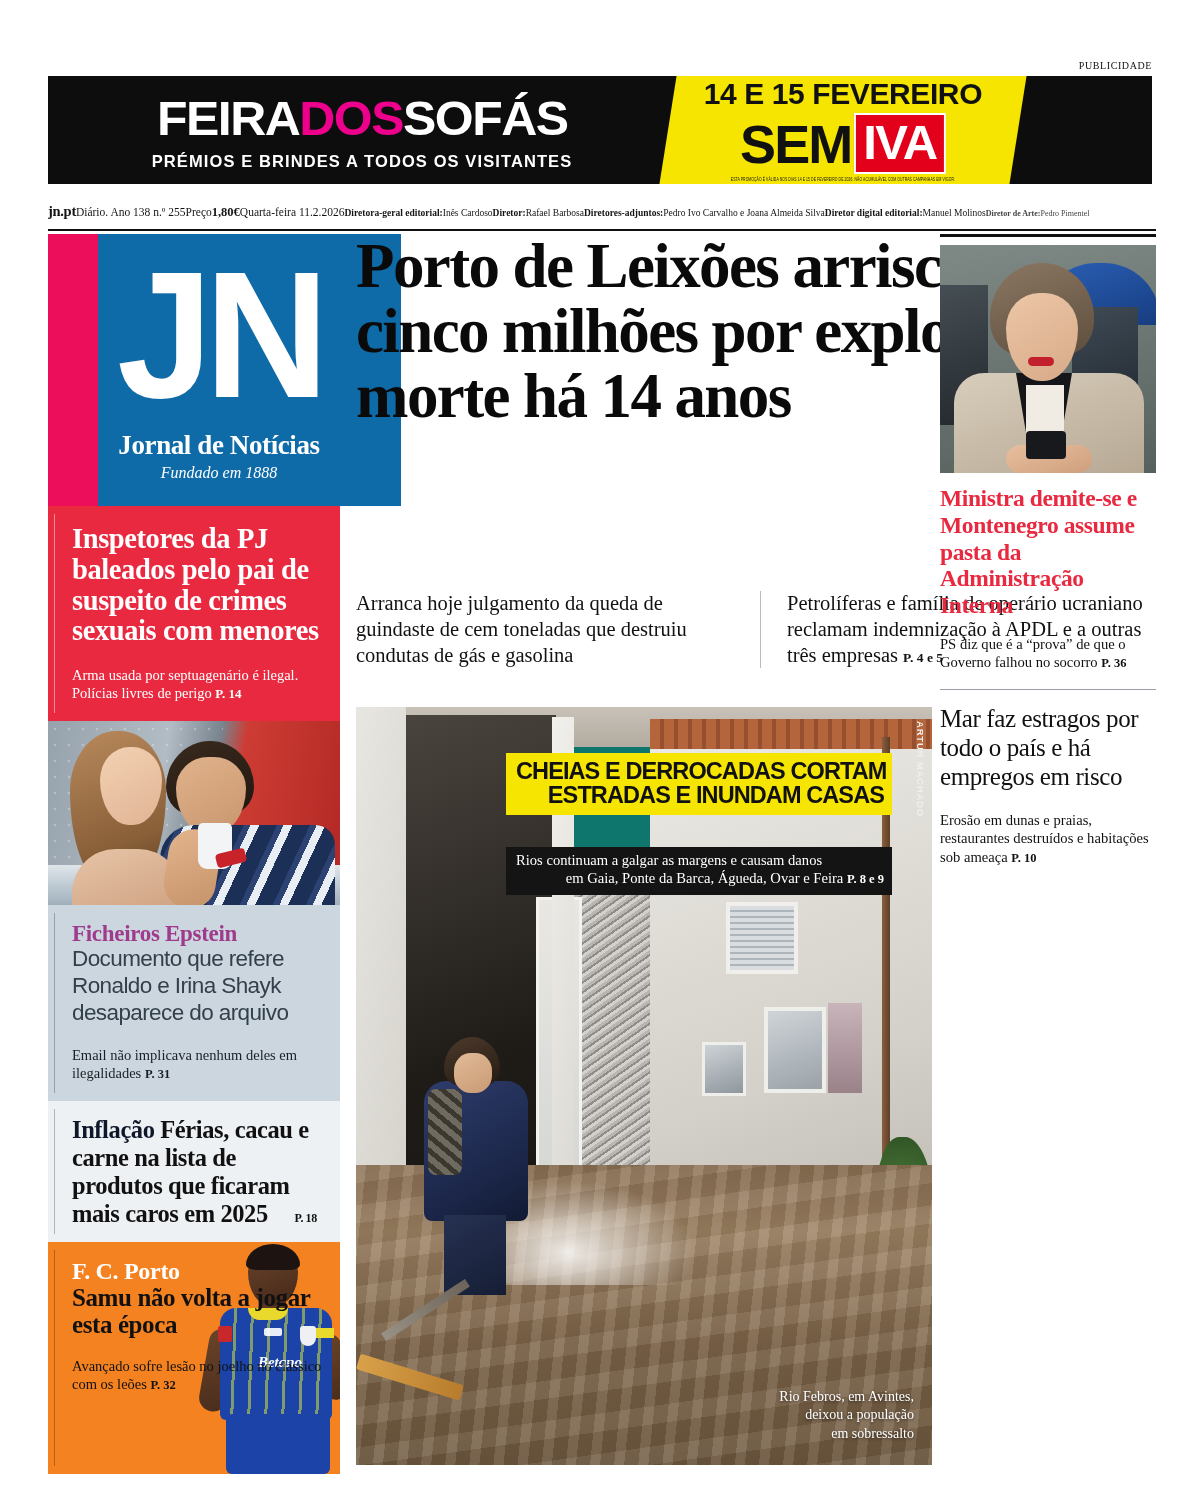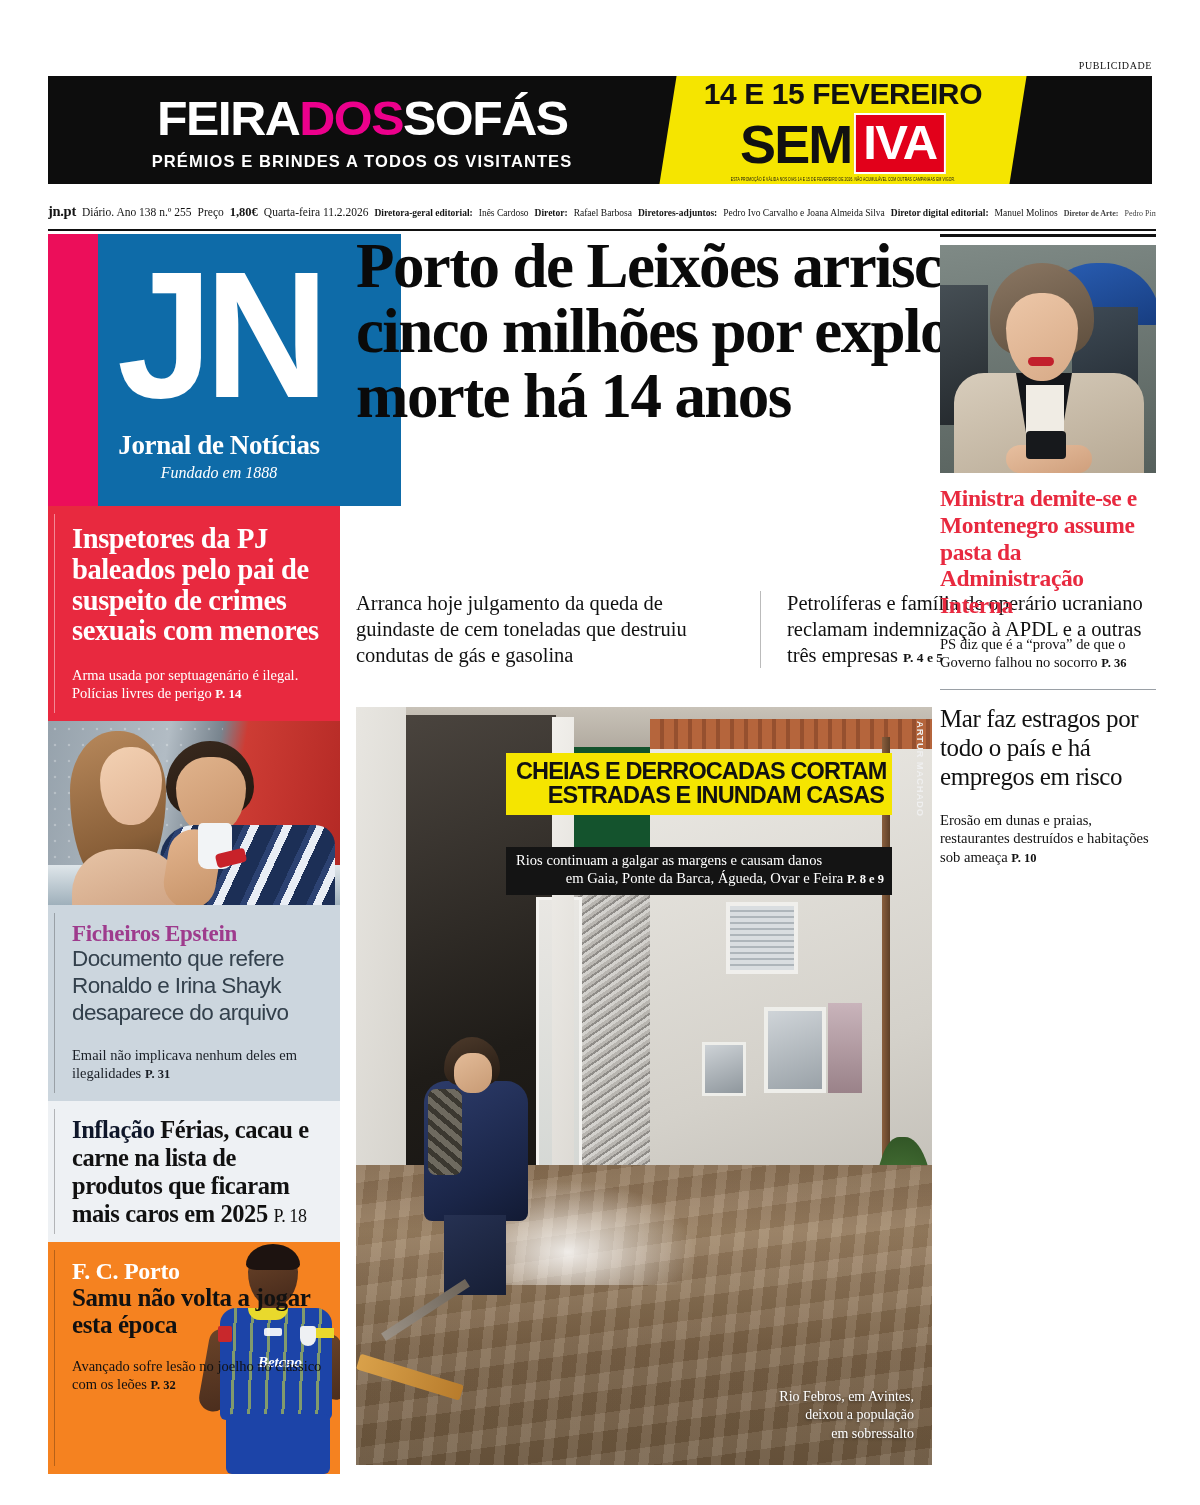--- a/index.html
+++ b/index.html
@@ -94,21 +94,21 @@
 
   
   .infoline {
     position: absolute; left: 48px; top: 203px;
     width: 1108px; height: 22px;
     display: flex; align-items: baseline;
     font-size: 11.5px; color: #141414;
     white-space: nowrap; overflow: hidden;
   }
   .infoline .site { font-weight: 700; font-size: 14.5px; letter-spacing: -.3px; }
-  .infoline .seg { margin-left: 6px; }
+  .infoline .seg { }
   .infoline .b { font-weight: 700; }
   .infoline .sm { font-size: 9.5px; }
   .infoline .xs { font-size: 8px; color: #444; }
   .infoline .price { font-weight: 700; font-size: 12.5px; }
 
   .rule-top {
     position: absolute; left: 48px; top: 229px;
     width: 1108px; height: 2px; background: #111;
   }
 
@@ -259,21 +259,21 @@
   
   .blk-light {
     position: relative; width: 292px; background: #eef1f4;
     padding: 15px 18px 14px 24px; color: #111;
   }
   .blk-light .hl {
     font-family: "Liberation Serif", serif; font-weight: 700;
     font-size: 24.5px; line-height: 1.14; letter-spacing: -.4px;
   }
   .blk-light .hl .red { color: #0f172a; }
-  .blk-light .pg { font-weight: 400; font-size: 18px; }
+  .blk-light .pg { font-weight: 700; font-size: 12px; margin-left: 21px; }
 
   
   .blk-orange {
     position: relative; width: 292px; height: 232px;
     background: #f58220; padding: 16px 18px 14px 24px;
     color: #111; overflow: hidden;
   }
   .blk-orange .kicker {
     color: #ffffff; font-family: "Liberation Serif", serif;
     font-weight: 700; font-size: 24px; letter-spacing: -.3px;
@@ -374,21 +374,21 @@
     font-size: 20.5px; line-height: 1.26; color: #111;
   }
   .deck-col.a { width: 396px; padding-right: 18px; }
   .deck-col.b { width: 404px; padding-left: 26px; border-left: 1px solid #bbb; }
   .deck-col .pg { font-weight: 700; font-size: 13.5px; }
 
   
   .mainphoto {
     position: absolute; left: 0; top: 473px;
     width: 576px; height: 758px; overflow: hidden;
-    background: #14532d;
+    background: #0f766e;
   }
   .mp-sky {
     position: absolute; left: 0; top: 0; width: 100%; height: 40px;
     background: linear-gradient(180deg,#c8c2b8,#b2aba0);
   }
   .mp-wall-left {
     position: absolute; left: 0; top: 0; width: 50px; height: 100%;
     background: linear-gradient(100deg,#e8e6e1,#cfccc5);
   }
   .mp-door-dark {

